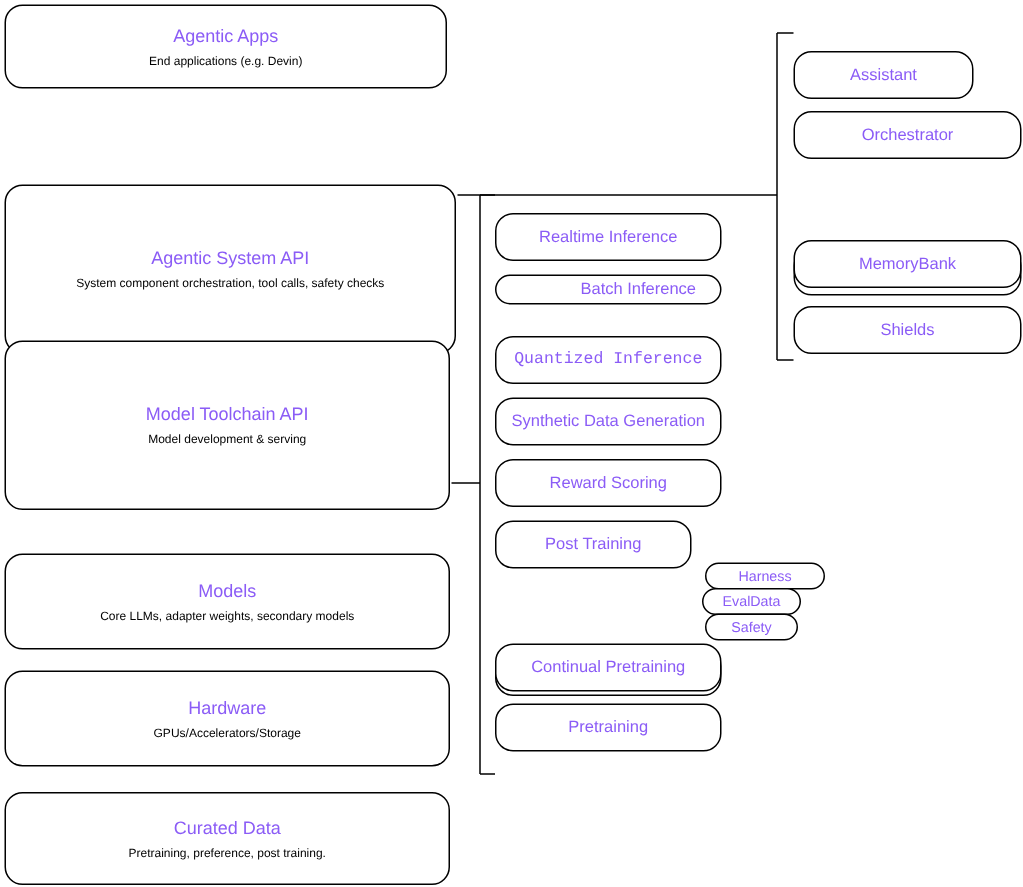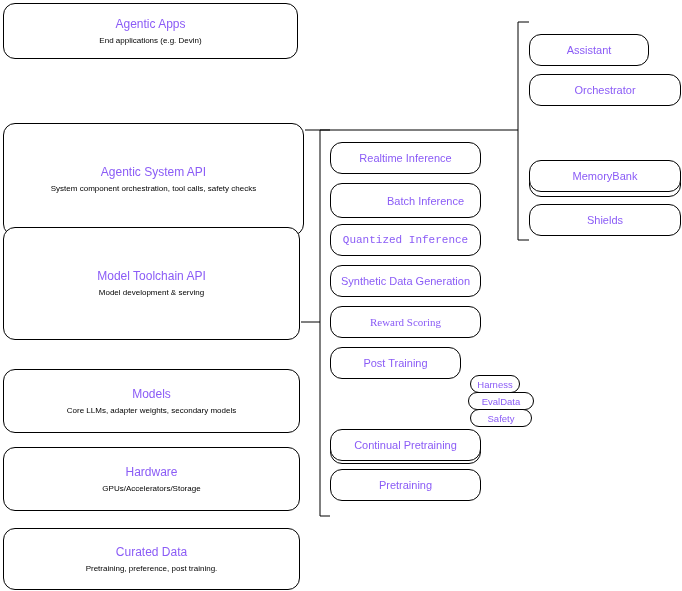--- a/index.html
+++ b/index.html
@@ -125,46 +125,46 @@
   <div class="box pill" style="left:529px; top:160px; width:152px; height:32px;">
     <div class="title">MemoryBank</div>
   </div>
   <div class="box pill" style="left:529px; top:204px; width:152px; height:32px;">
     <div class="title">Shields</div>
   </div>
 
   <div class="box pill" style="left:330px; top:142px; width:151px; height:32px;">
     <div class="title">Realtime Inference</div>
   </div>
-  <div class="box pill" style="left:330px; top:183px; width:151px; height:35px;padding-left:40px;">
+  <div class="box pill" style="left:330px; top:183px; width:151px; height:20px;padding-left:40px;">
     <div class="title">Batch Inference</div>
   </div>
   <div class="box pill" style="left:330px; top:224px; width:151px; height:32px;font-family:Liberation Mono, monospace;">
     <div class="title">Quantized Inference</div>
   </div>
   <div class="box pill" style="left:330px; top:265px; width:151px; height:32px;">
     <div class="title">Synthetic Data Generation</div>
   </div>
-  <div class="box pill" style="left:330px; top:306px; width:151px; height:32px;font-family:Liberation Serif, serif;">
+  <div class="box pill" style="left:330px; top:306px; width:151px; height:32px;">
     <div class="title">Reward Scoring</div>
   </div>
   <div class="box pill" style="left:330px; top:347px; width:131px; height:32px;">
     <div class="title">Post Training</div>
   </div>
   <div class="box pill" style="left:330px; top:388px; width:151px; height:32px;margin-top:44px;">
     <div class="title">Evals</div>
   </div>
   <div class="box pill" style="left:330px; top:429px; width:151px; height:32px;">
     <div class="title">Continual Pretraining</div>
   </div>
   <div class="box pill" style="left:330px; top:469px; width:151px; height:32px;">
     <div class="title">Pretraining</div>
   </div>
 
-  <div class="box tiny" style="left:470px; top:375px; width:50px; height:18px;">
+  <div class="box tiny" style="left:470px; top:375px; width:80px; height:18px;">
     <div class="title">Harness</div>
   </div>
   <div class="box tiny" style="left:468px; top:392px; width:66px; height:18px;">
     <div class="title">EvalData</div>
   </div>
   <div class="box tiny" style="left:470px; top:409px; width:62px; height:18px;">
     <div class="title">Safety</div>
   </div>
 
 </div>

